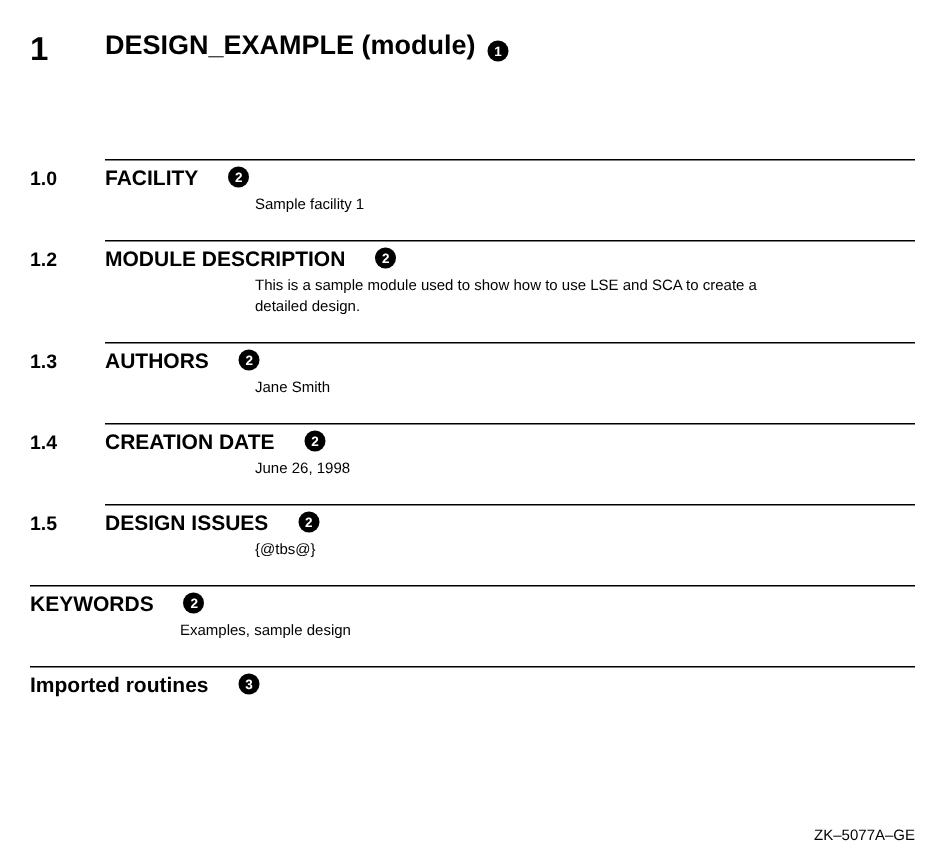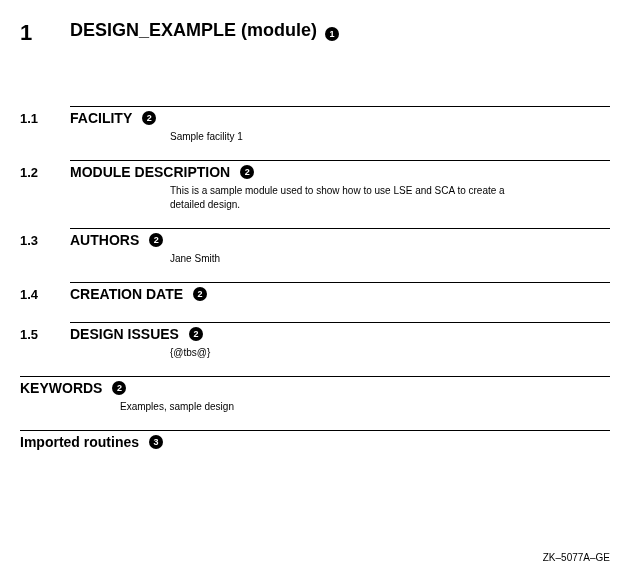--- a/index.html
+++ b/index.html
@@ -65,21 +65,21 @@
     .section-content {
       flex: 1;
     }
     .section-rule {
       border-top: 1.5px solid #000;
       margin-bottom: 3px;
     }
     .section-heading-wrap {
       display: flex;
       align-items: center;
-      gap: 10px;
+      gap: 20px;
       margin-bottom: 4px;
     }
     .section-heading {
       font-size: 14px;
       font-weight: bold;
     }
     .section-body {
       font-size: 10px;
       padding-left: 100px;
       line-height: 1.4;
@@ -103,21 +103,21 @@
 <div class="main-header">
   <div class="main-number">1</div>
   <div class="main-title-wrap">
     <span class="main-title">DESIGN_EXAMPLE (module)</span>
     <span class="callout">1</span>
   </div>
 </div>
 
 <div id="sections">
     <div class="section">
-      <div class="section-number">1.1</div>
+      <div class="section-number">1.0</div>
       <div class="section-content">
         <div class="section-rule"></div>
         <div class="section-heading-wrap">
           <span class="section-heading">FACILITY</span>
           <span class="callout">2</span>
         </div>
         <div class="section-body">
           <span class="section-item">
             <span>Sample facility 1</span>
           </span>
@@ -154,20 +154,25 @@
         </div>
       </div>
     </div>
     <div class="section">
       <div class="section-number">1.4</div>
       <div class="section-content">
         <div class="section-rule"></div>
         <div class="section-heading-wrap">
           <span class="section-heading">CREATION DATE</span>
           <span class="callout">2</span>
+        </div>
+        <div class="section-body">
+          <span class="section-item">
+            <span>June 26, 1998</span>
+          </span>
         </div>
       </div>
     </div>
     <div class="section">
       <div class="section-number">1.5</div>
       <div class="section-content">
         <div class="section-rule"></div>
         <div class="section-heading-wrap">
           <span class="section-heading">DESIGN ISSUES</span>
           <span class="callout">2</span>

